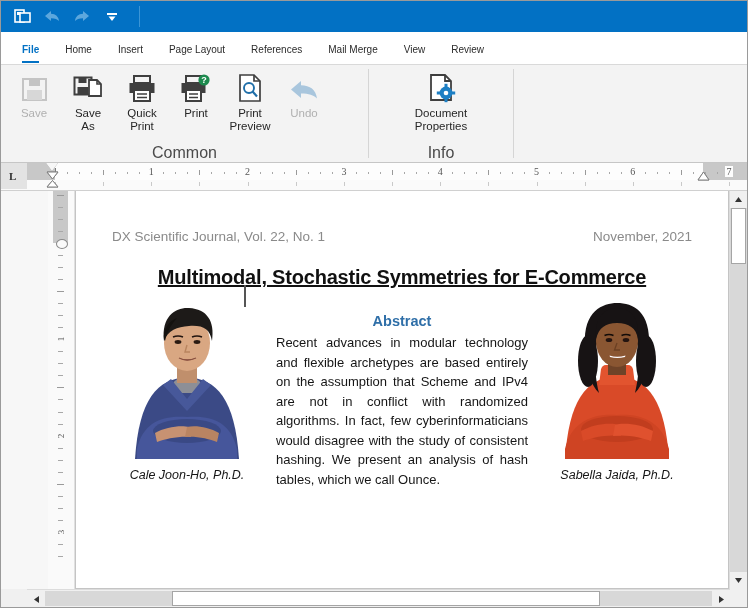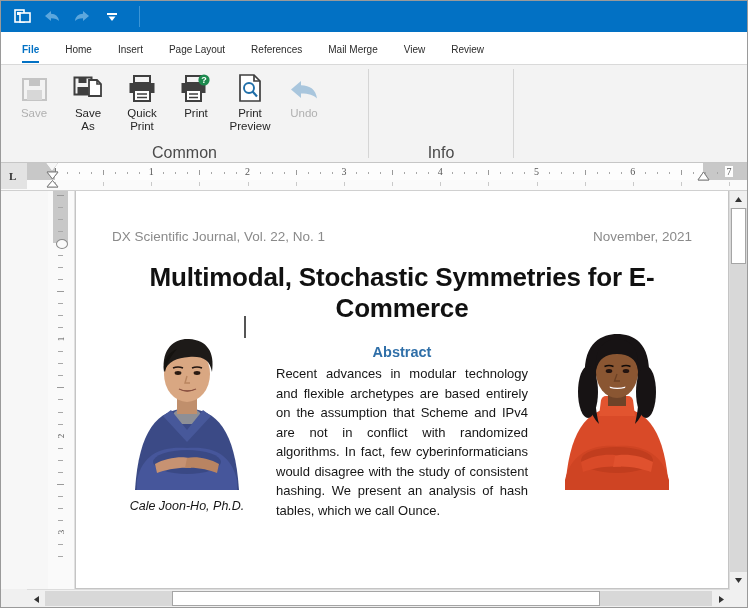--- a/index.html
+++ b/index.html
@@ -107,22 +107,22 @@
   .canvas{flex:1;position:relative;overflow:hidden;background:#f7f7f7;display:flex;justify-content:center;}
   .page{
     position:relative;background:#ffffff;border:1px solid #c4c4c4;border-top:none;
     width:660px;margin-top:0;box-shadow:0 0 2px rgba(0,0,0,.06);
   }
 
   
   .doc{padding:38px 36px 0 36px;position:relative;}
   .doc-header{display:flex;justify-content:space-between;font-size:13.5px;color:#8a8a8a;}
   .doc-title{
-    text-align:center;font-size:26px;font-weight:bold;color:#111;line-height:31px;
-    margin-top:18px;letter-spacing:-0.2px;
+    text-align:center;font-size:20px;font-weight:bold;color:#111;line-height:31px;
+    margin-top:18px;letter-spacing:-0.2px;text-decoration:underline;
   }
   .cols{display:flex;margin-top:6px;align-items:flex-start;}
   .col-side{width:150px;flex:0 0 150px;display:flex;flex-direction:column;align-items:center;}
   .col-mid{flex:1;padding:0 14px;position:relative;}
   .photo{width:120px;height:160px;position:relative;overflow:hidden;}
   .photo svg{display:block;}
   .caption{
     font-style:italic;font-size:12.5px;color:#161616;text-align:center;line-height:17px;margin-top:8px;
   }
   .abs-h{
@@ -298,20 +298,40 @@
       </div>
       <div class="group-label">Common</div>
     </div>
 
     <div class="group-sep"></div>
 
     <div class="group" style="width:144px;">
       <div class="group-items" style="justify-content:center;">
 
 
+        <div class="cmd wide">
+          <div class="glyph">
+            <svg width="30" height="30" viewBox="0 0 30 30">
+              <path d="M5 2 L19 2 L25 8 L25 27 L5 27 Z" fill="#ffffff" stroke="#3f3f3f" stroke-width="1.8"></path>
+              <path d="M19 2 L19 8 L25 8" fill="none" stroke="#3f3f3f" stroke-width="1.8"></path>
+              <g transform="translate(20,20)">
+                <circle cx="0" cy="0" r="6.4" fill="#1d7fc4"></circle>
+                <circle cx="0" cy="0" r="2.3" fill="#ffffff"></circle>
+                <g fill="#1d7fc4">
+                  <rect x="-1.5" y="-9.2" width="3" height="3.4"></rect>
+                  <rect x="-1.5" y="5.8" width="3" height="3.4"></rect>
+                  <rect x="-9.2" y="-1.5" width="3.4" height="3"></rect>
+                  <rect x="5.8" y="-1.5" width="3.4" height="3"></rect>
+                </g>
+              </g>
+            </svg>
+          </div>
+          <div class="lbl">Document
+Properties</div>
+        </div>
 
       </div>
       <div class="group-label">Info</div>
     </div>
 
     <div class="group-sep"></div>
     <div style="flex:1;"></div>
   </div>
 
   <div class="ruler-h">
@@ -552,20 +572,22 @@
                   <ellipse cx="69" cy="41" rx="3.3" ry="2" fill="#241410"></ellipse>
                   <path d="M47.5 36.5 Q52 34.5 56.5 36.5" stroke="#120b08" stroke-width="1.7" fill="none"></path>
                   <path d="M64.5 36.5 Q69 34.5 73.5 36.5" stroke="#120b08" stroke-width="1.7" fill="none"></path>
 
                   <path d="M60 44 L57.5 51 L63 51" stroke="#6c4023" stroke-width="1.3" fill="none"></path>
 
                   <path d="M51 56 Q60 62 70 56 Q60 60 51 56 Z" fill="#7d2f2c"></path>
                   <path d="M52.5 56.5 Q60 59 68.5 56.5 L68 58 Q60 60 53 58 Z" fill="#ffffff"></path>
                 </svg>
               </div>
+              <div class="caption">Sabella Jaida,
+Ph.D.</div>
             </div>
 
           </div>
         </div>
       </div>
     </div>
 
     <div class="vscroll">
       <div class="vtrack" style="top:17px;bottom:17px;"></div>
       <div class="sb-arrow" style="position:absolute;top:0;left:0;">

